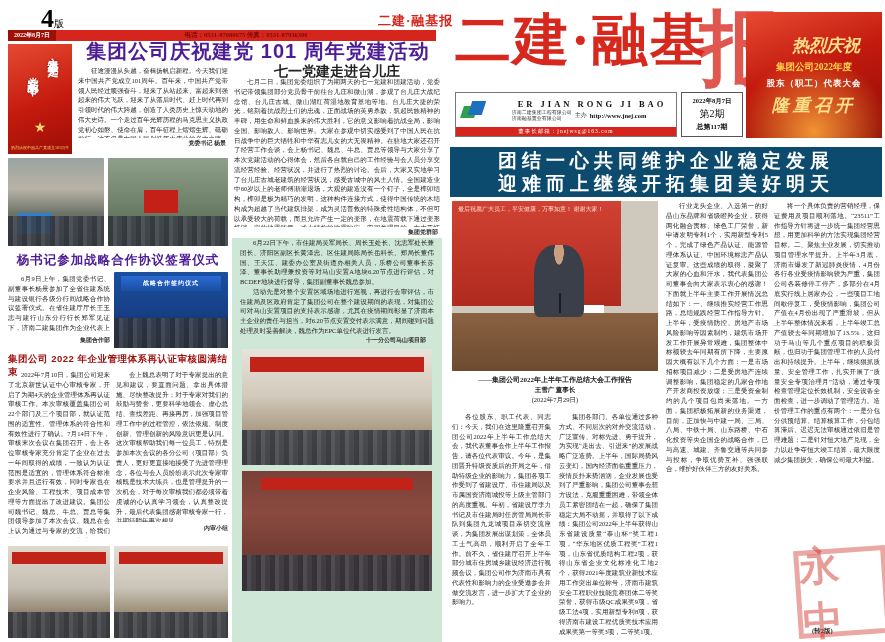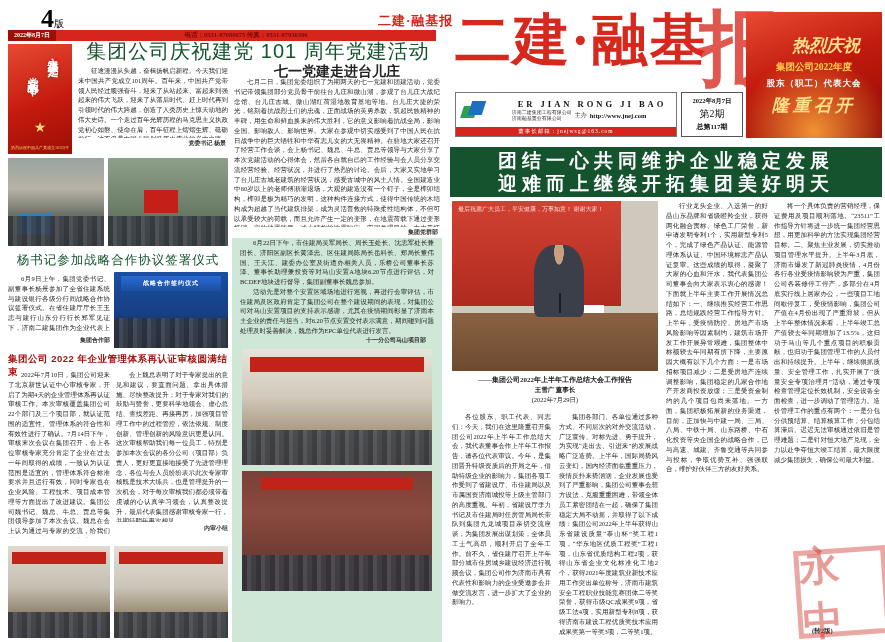--- a/index.html
+++ b/index.html
@@ -1,21 +1,21 @@
 <!DOCTYPE html>
 <html><head>
 <meta charset="utf-8">
 <style>
   html,body{margin:0;padding:0;background:#e9e9e6;}
   .sheet{position:relative;width:885px;height:642px;background:#ffffff;overflow:hidden;
          font-family:"Liberation Serif","DejaVu Serif",serif;}
   .abs{position:absolute;}
   .body-txt{font-size:6.5px;line-height:1.5;text-align:justify;color:#262626;overflow:hidden;text-indent:2em;}
   .sig{font-size:6px;font-weight:bold;color:#333;text-align:right;padding-right:6px;}
-  .hl{font-family:"Liberation Sans","DejaVu Sans",sans-serif;font-weight:400;color:#14532d;text-align:center;}
+  .hl{font-family:"Liberation Sans","DejaVu Sans",sans-serif;font-weight:700;color:#4c1d95;text-align:center;}
   .ph{position:absolute;overflow:hidden;border-radius:1px;}
   .banner-strip{position:absolute;top:7%;left:4%;right:4%;height:13%;background:#c22318;
                 color:#ffe9a0;font-size:5px;display:flex;align-items:center;justify-content:center;overflow:hidden;}
   .crowd{position:absolute;left:0;right:0;bottom:0;height:34%;
          background:repeating-linear-gradient(90deg,#2e3138 0 5px,#4a4f58 5px 9px,#3a3e46 9px 14px);opacity:.85;}
   .vtxt{writing-mode:vertical-rl;color:#fff;font-weight:900;font-size:11px;letter-spacing:2px;
         font-family:"Liberation Serif","DejaVu Serif",serif;text-shadow:0 0 2px rgba(120,0,0,.6);}
   .gbox-p{font-size:6.5px;line-height:1.5;text-align:justify;color:#262626;text-indent:2em;margin:0 0 3px 0;}
 </style>
 </head>
@@ -125,21 +125,21 @@
     <span style="font-size:7px;font-weight:bold;color:#111;">总第117期</span>
   </div>
 
   <div class="abs" style="left:746px;top:12px;width:136px;height:126px;background:radial-gradient(circle at 50% 95%,rgba(255,170,60,.85) 0%,rgba(255,170,60,0) 55%),linear-gradient(160deg,#e84a32 0%,#c21a0e 45%,#8f0a04 100%);display:flex;flex-direction:column;align-items:center;justify-content:center;gap:4px;">
     <span style="font-size:17px;font-weight:900;color:#ffe08a;font-style:italic;margin-left:24px;">热烈庆祝</span>
     <span style="font-size:9.5px;font-weight:bold;color:#ffd34d;">集团公司2022年度</span>
     <span style="font-size:8.5px;font-weight:bold;color:#ffffff;letter-spacing:1px;">股东（职工）代表大会</span>
     <span style="font-size:17px;font-weight:900;color:#ffe08a;font-style:italic;letter-spacing:4px;">隆重召开</span>
   </div>
 
-  <div class="abs" style="left:450px;top:147px;width:432px;height:50px;background:#14532d;display:flex;flex-direction:column;align-items:center;justify-content:center;">
+  <div class="abs" style="left:450px;top:147px;width:432px;height:50px;background:#0c4a6e;display:flex;flex-direction:column;align-items:center;justify-content:center;">
     <span style="color:#fff;font-size:19px;font-weight:900;letter-spacing:5px;line-height:23px;font-family:'Liberation Sans','DejaVu Sans',sans-serif;">团结一心共同维护企业稳定发展</span>
     <span style="color:#fff;font-size:19px;font-weight:900;letter-spacing:5px;line-height:23px;font-family:'Liberation Sans','DejaVu Sans',sans-serif;">迎难而上继续开拓集团美好明天</span>
   </div>
 
   <div class="ph" style="left:452px;top:201px;width:206px;height:170px;background:#cfc9bd;">
     <div style="position:absolute;left:0;top:0;right:18%;height:62%;background:linear-gradient(#d04233,#b02a1e);padding:4px 6px;box-sizing:border-box;color:#ffd9cf;font-size:6px;line-height:1.6;overflow:hidden;">最后祝愿广大员工，平安健康，万事如意！ 谢谢大家！</div>
     <div style="position:absolute;left:0;right:0;bottom:0;height:34%;background:linear-gradient(#8a6242,#6d4a30);"></div>
     <div style="position:absolute;left:64%;bottom:34%;width:10%;height:5%;background:#fff;"></div>
     <div style="position:absolute;left:40%;top:26%;width:24%;height:42%;background:radial-gradient(ellipse at 50% 10%,#c8a080 13%,#3a3f4a 14%);border-radius:40% 40% 10% 10%;"></div>
     <div style="position:absolute;left:52%;bottom:34%;width:2px;height:12%;background:#1c1c1c;"></div>

